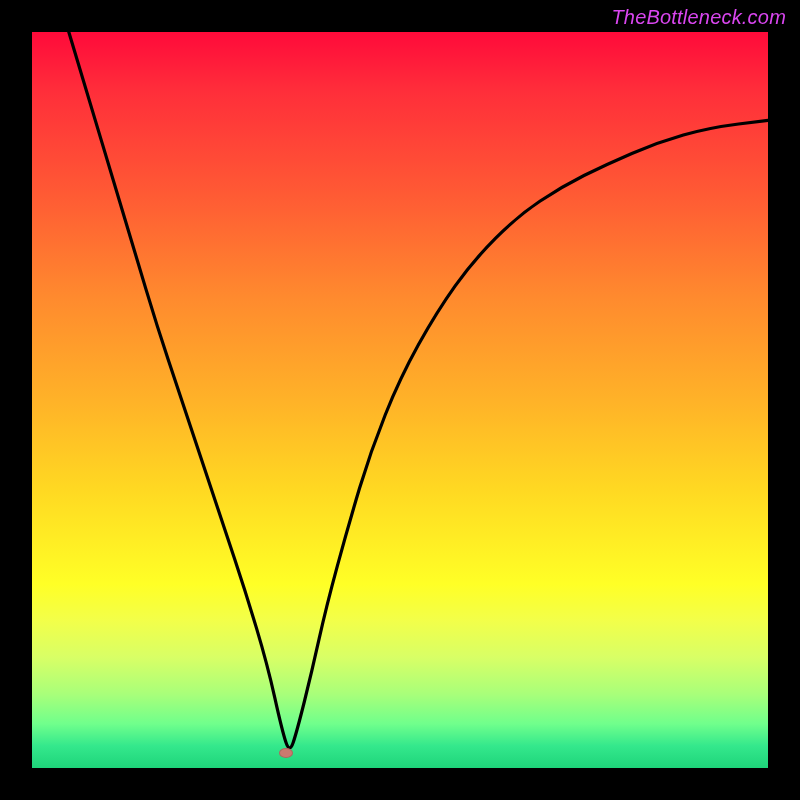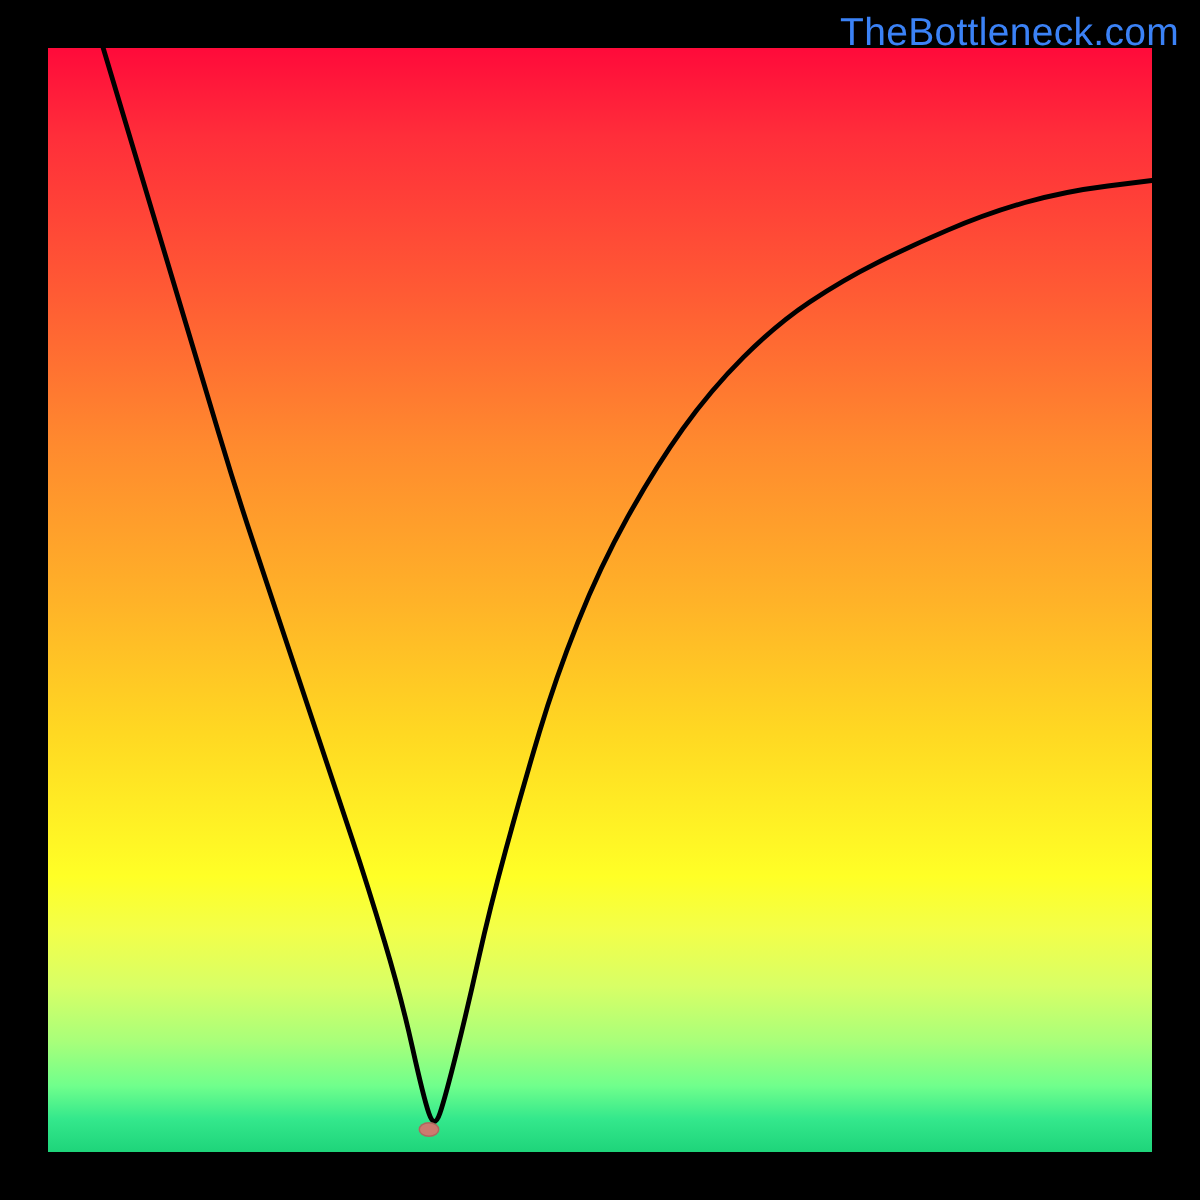--- a/index.html
+++ b/index.html
@@ -52,24 +52,25 @@
     height: 10px;
     border-radius: 50%;
     background: #cc7a6f;
     box-shadow: 0 0 0 1px rgba(0,0,0,0.15) inset;
     transform: translate(-50%, -50%);
   }
   .watermark {
     position: absolute;
     top: 6px;
     right: 14px;
-    color: #3b82f6;
-    font-size: 26px;
+    color: #d946ef;
+    font-size: 20px;
     letter-spacing: 0.2px;
     user-select: none;
+    font-style: italic;
   }
   svg.curve {
     position: absolute;
     inset: 0;
     width: 100%;
     height: 100%;
     overflow: visible;
   }
 </style>
 </head>

